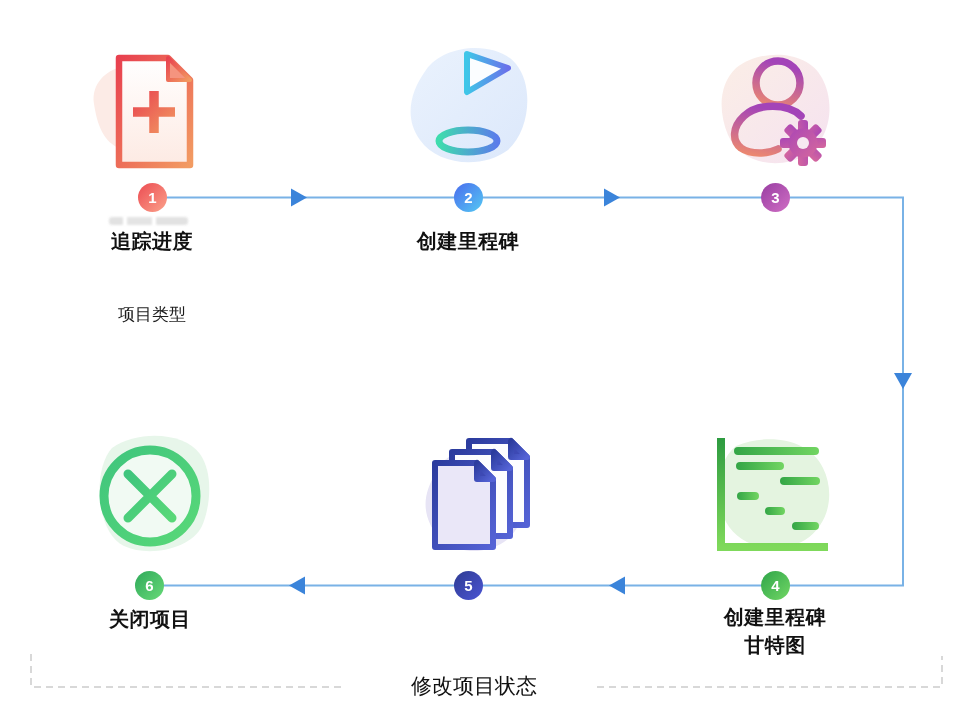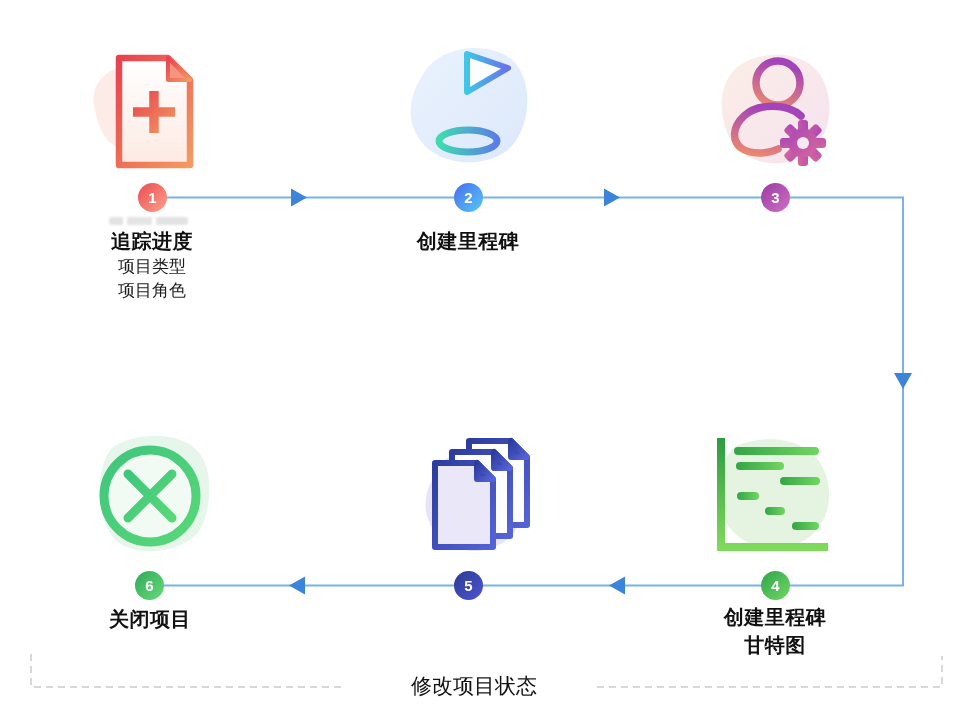--- a/index.html
+++ b/index.html
@@ -9,21 +9,21 @@
   }
   .icon-box { position:absolute; width:140px; height:132px; }
   .connectors { position:absolute; left:0; top:0; width:968px; height:716px; pointer-events:none; }
   .badge {
     position:absolute; width:29px; height:29px; border-radius:50%;
     color:#ffffff; font-size:15px; font-weight:700; text-align:center; line-height:29px;
     z-index:5;
   }
   .label-block { position:absolute; width:280px; text-align:center; z-index:4; }
   .title { font-size:20px; font-weight:700; color:#111111; line-height:28px; letter-spacing:0.5px; }
-  .sub   { font-size:17px; font-weight:400; color:#1d1d1d; line-height:24px; }
+  .sub   { font-size:17px; font-weight:400; color:#1d1d1d; line-height:24px;margin-top:48px; }
   .footer-label {
     position:absolute; left:374px; top:672px; width:200px; text-align:center;
     font-size:21px; font-weight:400; color:#111111; z-index:4;
   }
   .smudge {
     position:absolute; left:109px; top:217px; width:79px; height:8px; border-radius:3px;
     background:linear-gradient(90deg,#d9d9d9 0 18%, transparent 18% 23%, #dcdcdc 23% 55%, transparent 55% 60%, #d9d9d9 60% 100%);
     filter:blur(1px); opacity:0.75; z-index:3;
   }
 </style>
@@ -184,21 +184,20 @@
   <div class="badge" style="left: 138px; top: 183px; background: linear-gradient(135deg, rgb(236, 75, 82), rgb(251, 162, 139));">1</div>
   <div class="badge" style="left: 454px; top: 183px; background: linear-gradient(135deg, rgb(74, 108, 238), rgb(84, 201, 243));">2</div>
   <div class="badge" style="left: 761px; top: 183px; background: linear-gradient(135deg, rgb(152, 61, 162), rgb(208, 111, 196));">3</div>
   <div class="badge" style="left: 761px; top: 571px; background: linear-gradient(135deg, rgb(46, 164, 73), rgb(114, 215, 101));">4</div>
   <div class="badge" style="left: 454px; top: 571px; background: linear-gradient(135deg, rgb(46, 59, 146), rgb(75, 85, 212));">5</div>
   <div class="badge" style="left: 135px; top: 571px; background: linear-gradient(135deg, rgb(47, 169, 90), rgb(104, 218, 120));">6</div>
 
   <div class="label-block" style="left:12px;top:227px">
     <div class="title">追踪进度</div>
     <div class="sub">项目类型</div>
-    <div class="sub">项目角色</div>
   </div>
 
   <div class="label-block" style="left:328px;top:227px">
     <div class="title">创建里程碑</div>
   </div>
 
 
   <div class="label-block" style="left:635px;top:603px">
     <div class="title">创建里程碑</div>
     <div class="title">甘特图</div>

